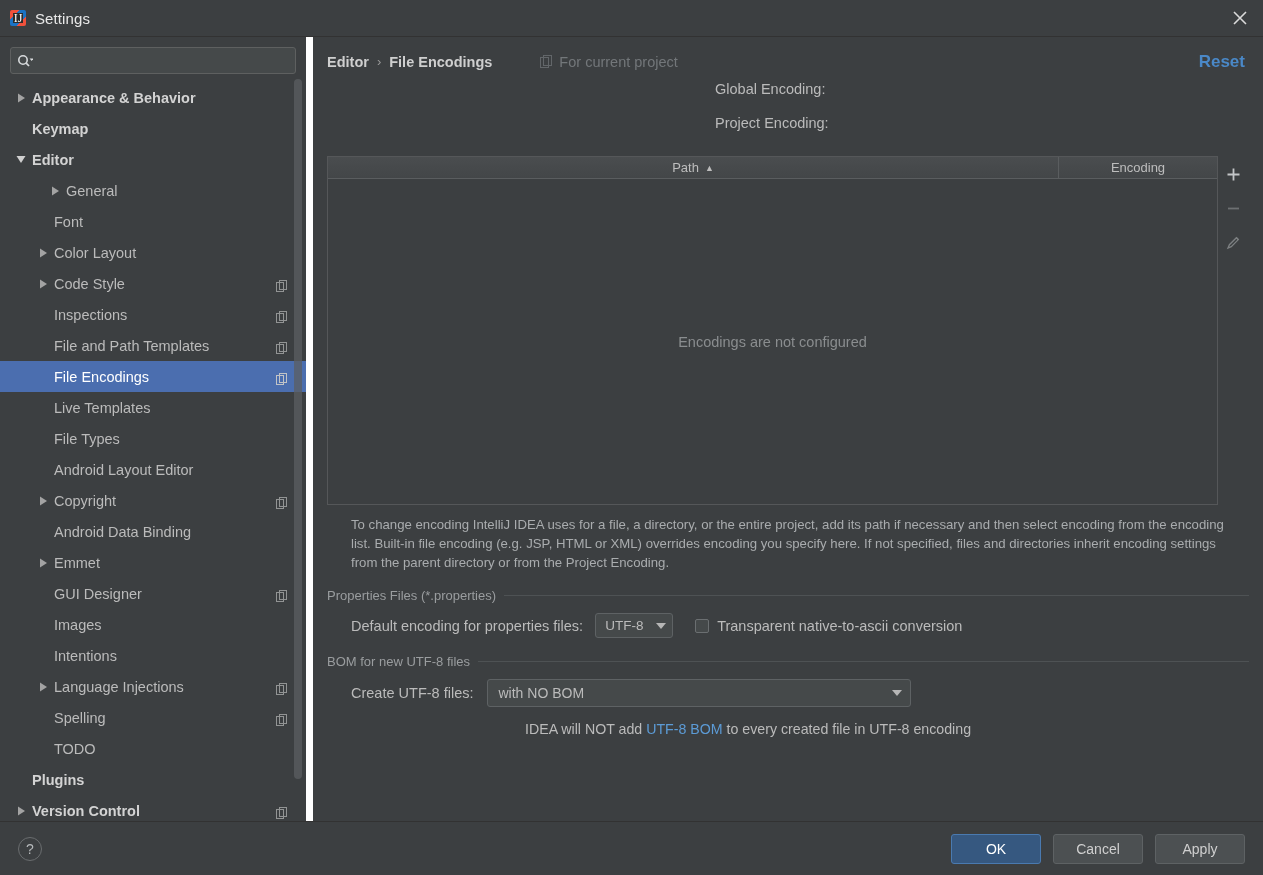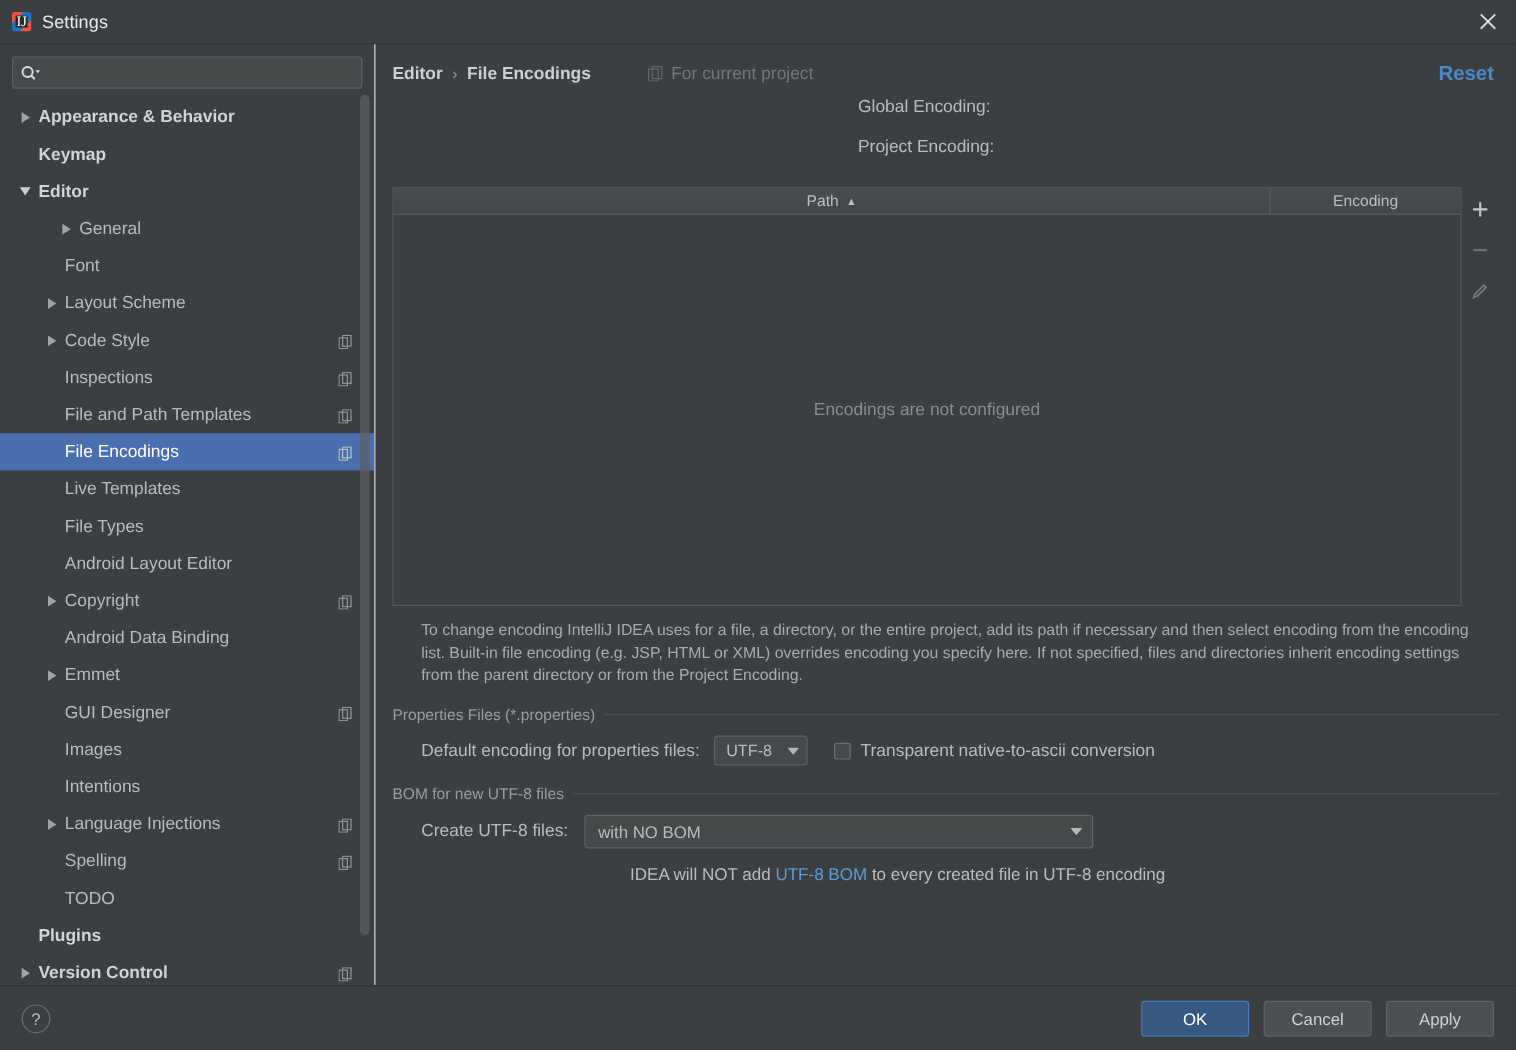--- a/index.html
+++ b/index.html
@@ -73,21 +73,21 @@
   }
 
   
   .leftpane {
     width: 313px;
     flex: 0 0 313px;
     background: #3c3f41;
     display: flex;
     flex-direction: column;
     position: relative;
-    border-right: 1px solid #ffffff;
+    border-right: 7px solid #ffffff;
   }
   .search-wrap { padding: 10px 10px 6px 10px; }
   .search-box {
     height: 27px;
     background: #45494a;
     border: 1px solid #5e6060;
     border-radius: 3px;
     display: flex;
     align-items: center;
     padding: 0 6px;
@@ -420,21 +420,21 @@
           <div class="tree-item" style="padding-left: 32px;">
             <span class="arrow"></span>
             <span class="lbl">Font</span>
           </div>
           <div class="tree-item" style="padding-left: 32px;">
             <span class="arrow">
               <svg width="9" height="10" viewBox="0 0 9 10">
                 <path d="M1 0.5 L8 5 L1 9.5 z" fill="#a3a3a3"></path>
               </svg>
             </span>
-            <span class="lbl">Layout Scheme</span>
+            <span class="lbl">Color Layout</span>
           </div>
           <div class="tree-item" style="padding-left: 32px;">
             <span class="arrow">
               <svg width="9" height="10" viewBox="0 0 9 10">
                 <path d="M1 0.5 L8 5 L1 9.5 z" fill="#a3a3a3"></path>
               </svg>
             </span>
             <span class="lbl">Code Style</span>
             <span class="badge"><svg width="12" height="12" viewBox="0 0 12 12">
                 <rect x="0.5" y="2.5" width="7" height="9" stroke="#c8c8c8" fill="none"></rect>

